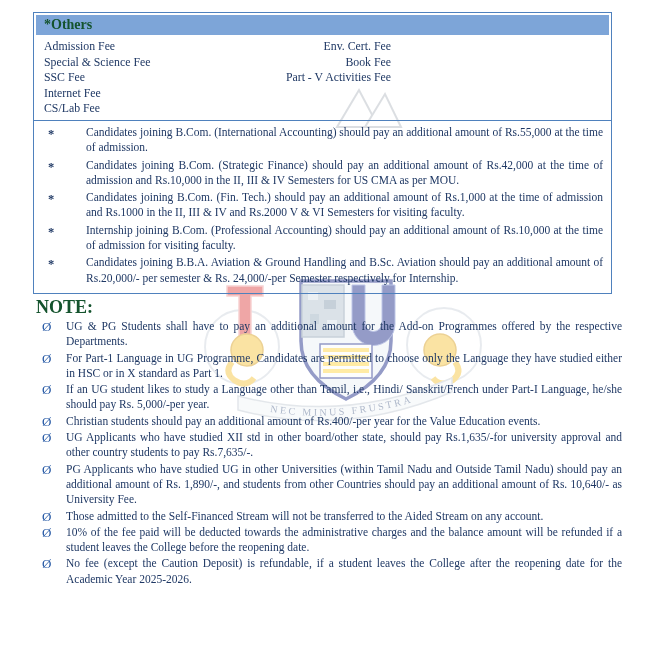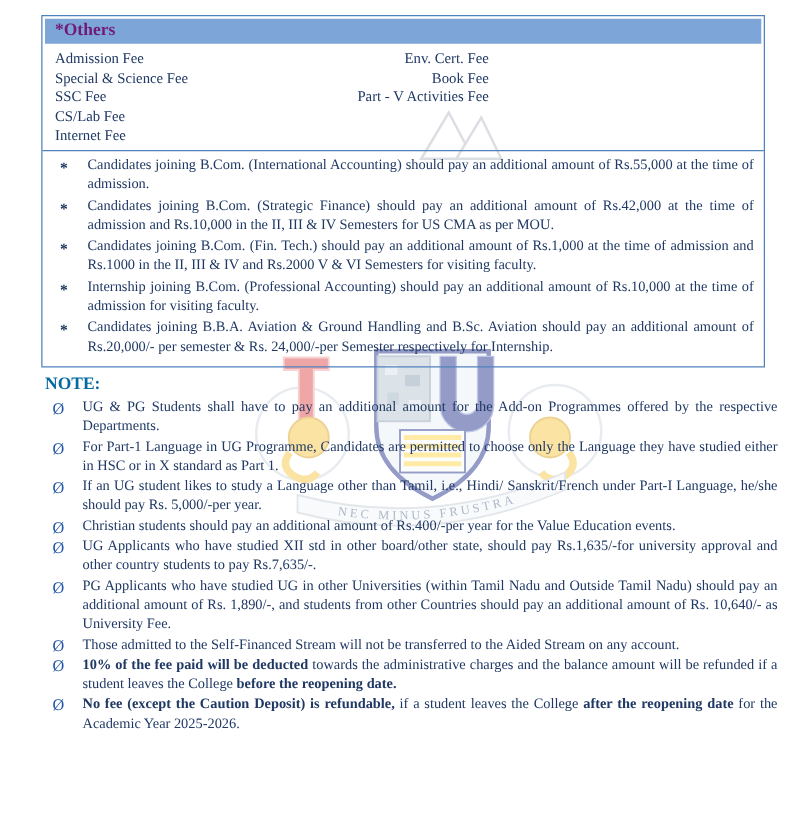--- a/index.html
+++ b/index.html
@@ -11,59 +11,59 @@
   .watermark{position:absolute;left:0;top:0;z-index:0;}
   .content{position:absolute;left:0;top:0;z-index:1;width:646px;height:667px;}
 
   
   .others-box{
     position:absolute;left:33px;top:12px;width:579px;
     border:1.5px solid #4f81bd;background:transparent;box-sizing:border-box;
   }
   .others-header{
     margin:2px;height:18px;
-    background:#7da5d8;color:#701a75;
+    background:#7da5d8;color:#14532d;
     font-weight:bold;font-size:14px;line-height:18px;
     padding:1px 0 1px 8px;
   }
   .fee-grid{display:flex;padding:2px 10px 3px 10px;}
   .fee-col{display:flex;flex-direction:column;}
   .fee-col-0{width:174px;}
   .fee-col-1{width:173px;align-items:flex-end;}
   .fee-col-2{flex:1;}
   .fee-item{font-size:11.8px;line-height:15.6px;color:#1f3864;}
 
   .box-separator{border-top:1.5px solid #4f81bd;margin:0;}
 
   .star-list{padding:4px 8px 5px 14px;}
   .star-item{display:flex;margin-bottom:2px;}
   .star-mark{
     flex:none;width:22px;color:#1f3864;
     font-weight:bold;font-size:12.5px;line-height:15.3px;padding-top:2px;
   }
   .star-text{
     flex:1;text-align:justify;color:#1f3864;
-    font-size:11.5px;line-height:15.3px;
+    font-size:11.5px;line-height:15.3px;margin-left:16px;
   }
 
   
   .note-section{position:absolute;left:36px;top:299px;width:586px;}
   .note-heading{
-    color:#0369a1;font-weight:bold;font-size:14px;line-height:17px;margin-bottom:3px;
+    color:#14532d;font-weight:bold;font-size:18px;line-height:17px;margin-bottom:3px;
   }
   .note-item{display:flex;margin-bottom:1px;}
   .note-bullet{
     flex:none;width:30px;box-sizing:border-box;padding-left:6px;
     color:#2155a3;font-size:13px;line-height:15.3px;
   }
   .note-text{
     flex:1;text-align:justify;color:#1f3864;
     font-size:11.5px;line-height:15.3px;
   }
-  .note-text .seg-bold{font-weight:bold;margin-top:20px;}
+  .note-text .seg-bold{font-weight:normal;margin-top:20px;}
 </style>
 </head>
 <body>
 
 <svg class="watermark" width="646" height="667" viewBox="0 0 646 667">
   <g opacity="0.5">
 
     <g>
       <path d="M337,127 L359,90 L377,124 L371,127 Z" fill="#ffffff" stroke="#b9bfc6" stroke-width="2"></path>
       <path d="M365,127 L385,94 L401,127 Z" fill="#ffffff" stroke="#b9bfc6" stroke-width="2"></path>
@@ -114,22 +114,22 @@
 <div class="content">
 
   <div class="others-box">
     <div class="others-header">*Others</div>
 
     <div class="fee-grid" id="fee-columns">
         <div class="fee-col fee-col-0">
           <div class="fee-item">Admission Fee</div>
           <div class="fee-item">Special &amp; Science Fee</div>
           <div class="fee-item">SSC Fee</div>
+          <div class="fee-item">Internet Fee</div>
           <div class="fee-item">CS/Lab Fee</div>
-          <div class="fee-item">Internet Fee</div>
         </div>
         <div class="fee-col fee-col-1">
           <div class="fee-item">Env. Cert. Fee</div>
           <div class="fee-item">Book Fee</div>
           <div class="fee-item">Part - V Activities Fee</div>
         </div>
       </div>
 
     <div class="box-separator"></div>
 

